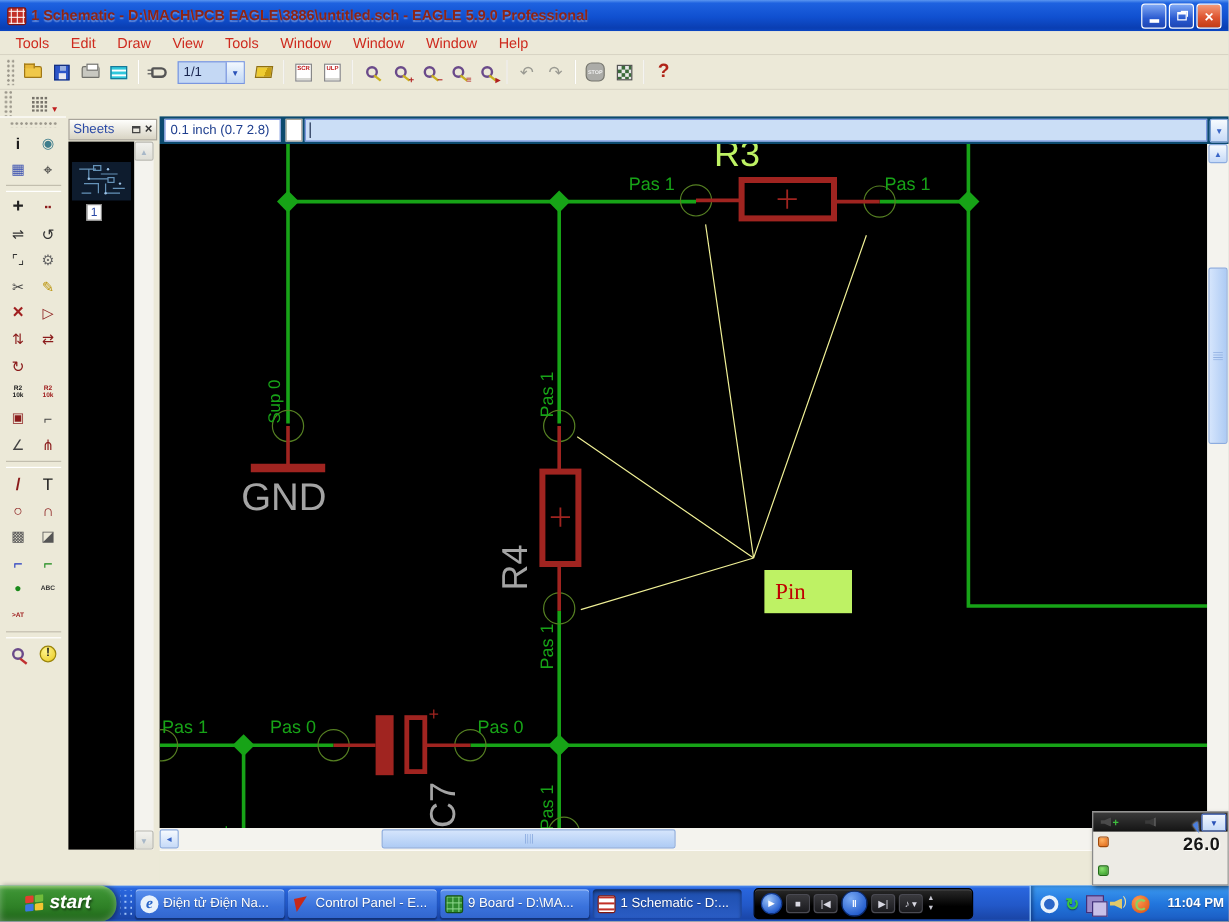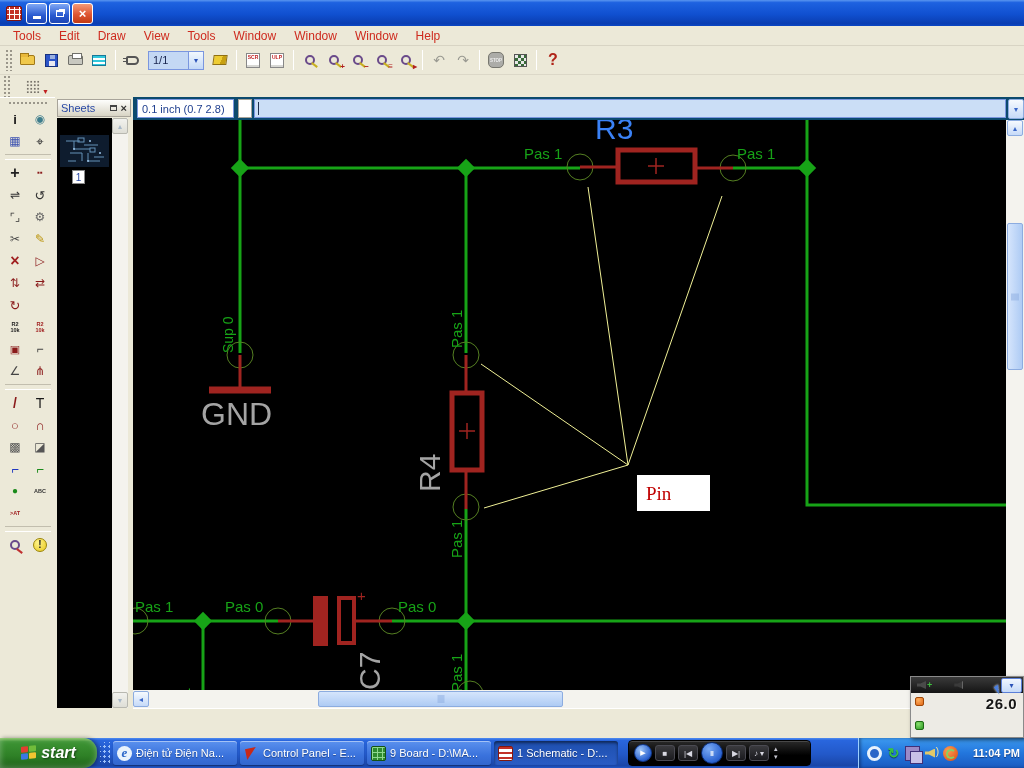--- a/index.html
+++ b/index.html
@@ -123,21 +123,21 @@
   .canvas svg { position:absolute; left:0; top:0; }
   .w  { stroke:var(--net); stroke-width:3; fill:none; }
   .j  { fill:var(--net); }
   .pc { stroke:var(--pin); stroke-width:1; fill:none; }
   .sym { stroke:var(--symbol); fill:none; }
   .symf { fill:var(--symbol); }
   .rw { stroke:var(--symbol); fill:none; }
   .hl { stroke:var(--hl); stroke-width:1; fill:none; }
   .clabel { position:absolute; line-height:1; white-space:nowrap; }
   .clabel.rot { transform-origin:0 0; transform:rotate(-90deg); }
-  .pin-tip { position:absolute; left:504px; top:355px; width:73px; height:36px; background:#ffffff;
+  .pin-tip { position:absolute; left:504px; top:355px; width:73px; height:36px; background:#bef264;
     font-family:"Liberation Serif", serif; color:#C00000; font-size:19px; padding:8px 0 0 9px; }
 
   
   .vscroll { position:absolute; left:1006px; top:120px; width:18px; height:588px; background:#F4F3EE; }
   .hscroll { position:absolute; left:133px; top:690px; width:873px; height:18px; background:#F4F3EE; }
   .bottomstrip { position:absolute; left:133px; top:708px; width:891px; height:30px; background:#ECE9D8; border-top:1px solid #fff; }
 
   
   .popup { position:absolute; left:910px; top:676px; width:114px; height:62px; background:#EDEBE5;
     border:1px solid #8A8A8A; box-shadow:2px 2px 4px rgba(0,0,0,.5); z-index:60; }
@@ -213,20 +213,21 @@
   .ti-fox::after { content:""; position:absolute; left:3px; top:3px; width:6px; height:6px; border-radius:50%; border:2px solid #8AD060; border-right-color:transparent; }
   .clock { color:#fff; font-size:11px; margin-left:6px; text-shadow:0 1px 1px rgba(0,0,30,.5); white-space:nowrap; }
 </style>
 </head>
 <body>
 
 <div class="screen">
 
   <div class="titlebar">
     <span class="appicon"></span>
+    <span class="title-text">1 Schematic - D:\MACH\PCB EAGLE\3886\untitled.sch - EAGLE 5.9.0 Professional</span>
     <span class="wbtns">
       <span class="wbtn min">
           <span class="minbar"></span>
         </span>
       <span class="wbtn res">
           <span class="resbox"></span>
         </span>
       <span class="wbtn close">×</span>
     </span>
   </div>
@@ -533,21 +534,21 @@
         <path class="rw" stroke-width="3" d="M145,501 H180 M222,501 H259"></path>
         <rect class="symf" x="180" y="476" width="15" height="50"></rect>
         <rect class="sym" stroke-width="4" x="206" y="478" width="15" height="45"></rect>
       </g>
 
       <path class="hl" d="M455,67 L495,345 M589,76 L495,345 M348,244 L495,345 M351,388 L495,345"></path>
     </svg>
     <div class="pin-tip">Pin</div>
   <span class="clabel" style="left: 391px; top: 26px; font-size: 15px; color: rgb(23, 163, 23);">Pas 1</span>
       <span class="clabel" style="left: 604px; top: 26px; font-size: 15px; color: rgb(23, 163, 23);">Pas 1</span>
-      <span class="clabel" style="left: 462px; top: -6px; font-size: 30px; color: #3b82f6;">R3</span>
+      <span class="clabel" style="left: 462px; top: -6px; font-size: 30px; color: #bef264;">R3</span>
       <span class="clabel rot" style="left: 88px; top: 233px; font-size: 14px; color: rgb(23, 163, 23);">Sup 0</span>
       <span class="clabel" style="left: 68px; top: 278px; font-size: 32px; color: rgb(164, 164, 164);">GND</span>
       <span class="clabel rot" style="left: 316px; top: 228px; font-size: 15px; color: rgb(23, 163, 23);">Pas 1</span>
       <span class="clabel rot" style="left: 282px; top: 372px; font-size: 30px; color: rgb(164, 164, 164);">R4</span>
       <span class="clabel rot" style="left: 316px; top: 438px; font-size: 15px; color: rgb(23, 163, 23);">Pas 1</span>
       <span class="clabel" style="left: 2px; top: 479px; font-size: 15px; color: rgb(23, 163, 23);">Pas 1</span>
       <span class="clabel" style="left: 92px; top: 479px; font-size: 15px; color: rgb(23, 163, 23);">Pas 0</span>
       <span class="clabel" style="left: 224px; top: 468px; font-size: 15px; color: rgb(160, 36, 32);">+</span>
       <span class="clabel rot" style="left: 222px; top: 570px; font-size: 30px; color: rgb(164, 164, 164);">C7</span>
       <span class="clabel" style="left: 265px; top: 479px; font-size: 15px; color: rgb(23, 163, 23);">Pas 0</span>

